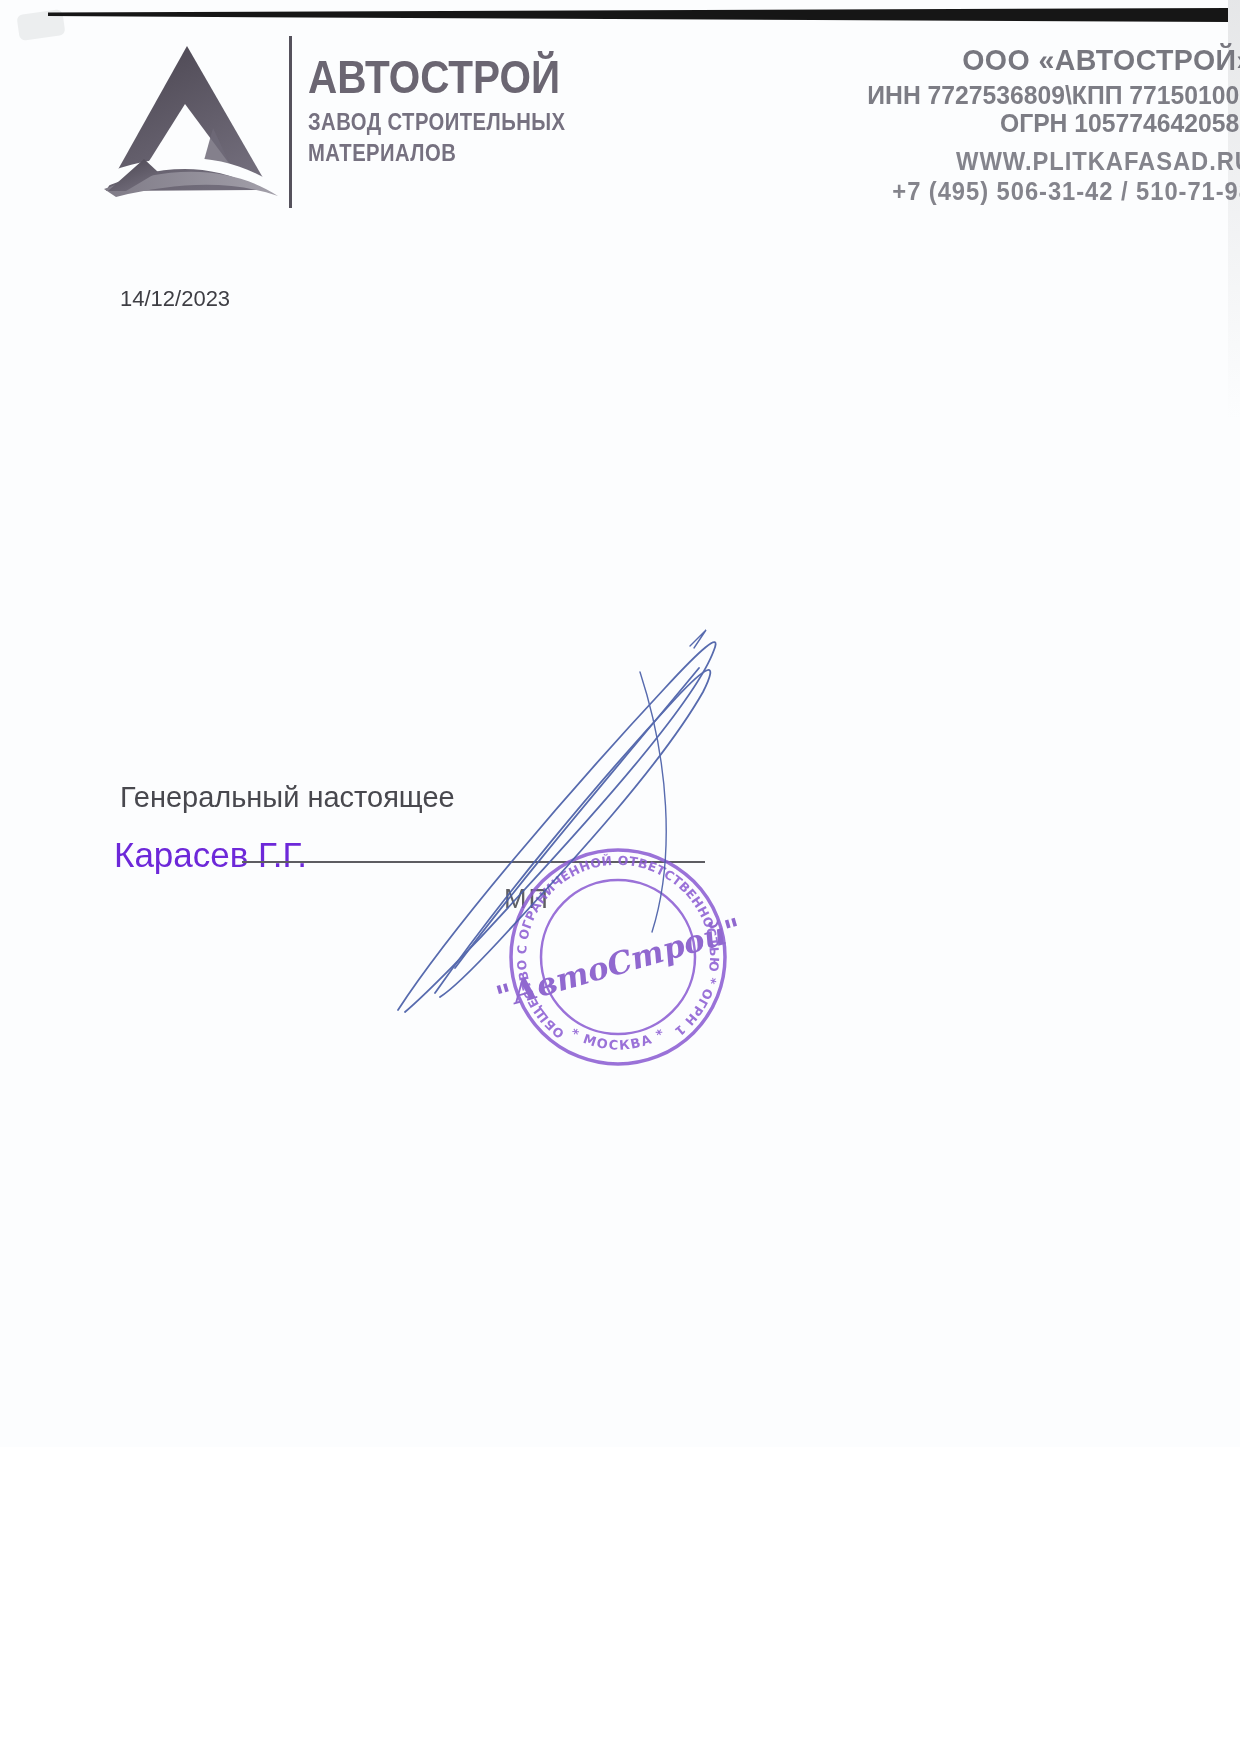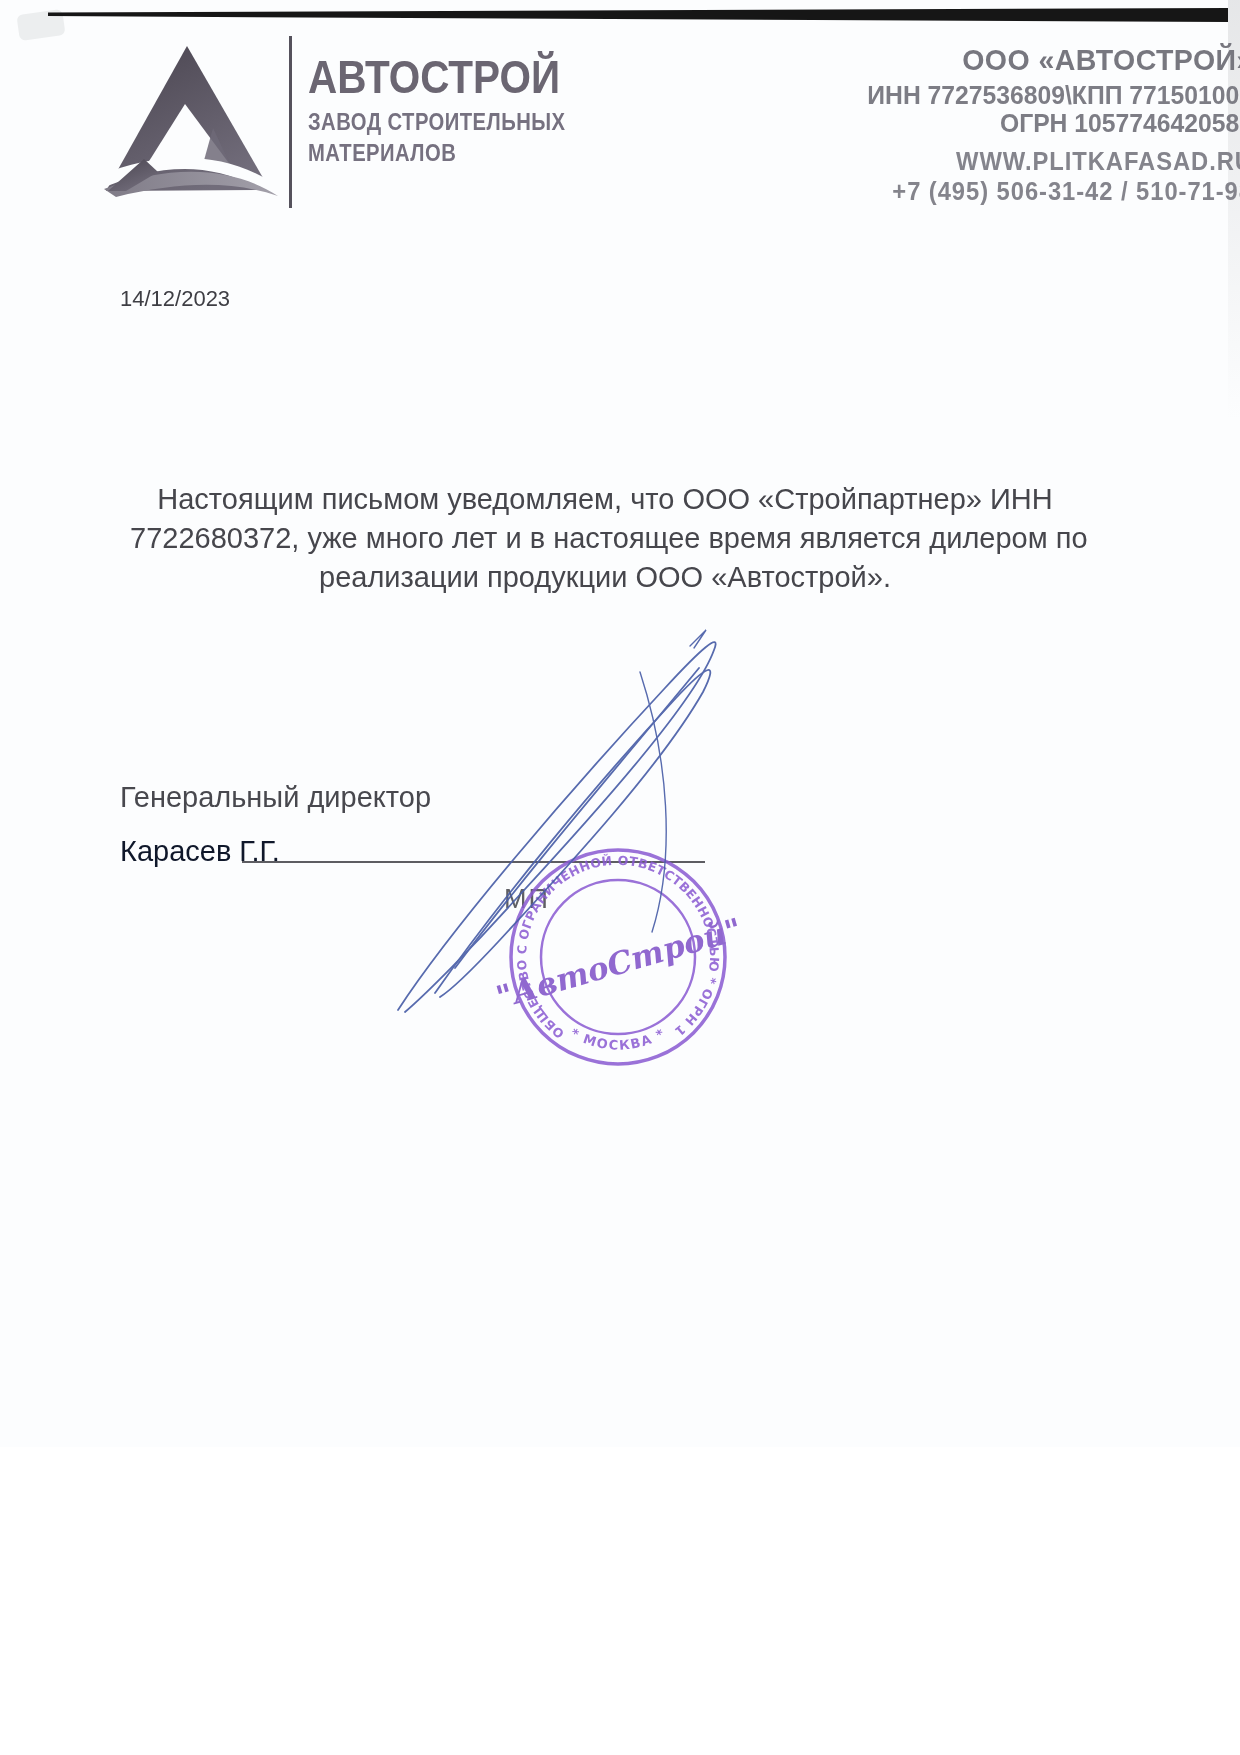--- a/index.html
+++ b/index.html
@@ -54,21 +54,21 @@
   .co-phone{font-size:25px;font-weight:900;line-height:26px;margin-top:4px;letter-spacing:1px;color:#84848c;}
 
   
   .date{position:absolute;left:120px;top:286px;font-size:22px;color:#3e3e44;}
   .body-text{
     position:absolute;left:130px;top:480px;width:950px;
     text-align:center;font-size:29px;line-height:39px;color:#46464c;
   }
   .body-text div{white-space:nowrap;}
   .signer-title{position:absolute;left:120px;top:781px;font-size:29px;color:#48484e;}
-  .signer-name{position:absolute;left:120px;top:835px;font-size:29px;color:#0f172a;}
+  .signer-name{position:absolute;left:114px;top:835px;font-size:35px;color:#6d28d9;}
   .sign-line{position:absolute;left:242px;top:861px;width:463px;height:2px;background:#5d5d62;}
   .mp-label{position:absolute;left:504px;top:884px;font-size:27px;letter-spacing:2px;color:#5f5f64;}
 
   .ink-overlay{position:absolute;left:0;top:0;width:1240px;height:1755px;pointer-events:none;}
 </style>
 </head>
 <body>
 
 <div class="page">
 
@@ -105,27 +105,22 @@
   <div class="company-block">
     <div class="co-name">ООО «АВТОСТРОЙ»</div>
     <div class="co-inn">ИНН 7727536809\КПП 771501001</div>
     <div class="co-ogrn">ОГРН 1057746420588</div>
     <div class="co-web">WWW.PLITKAFASAD.RU</div>
     <div class="co-phone">+7 (495) 506-31-42 / 510-71-98</div>
   </div>
 
   <div class="date">14/12/2023</div>
 
-  <div class="body-text">
-    <div>Настоящим письмом уведомляем, что ООО «Стройпартнер» ИНН</div>
-    <div>7722680372, уже много лет и в настоящее время является дилером по</div>
-    <div>реализации продукции ООО «Автострой».</div>
-  </div>
 
-  <div class="signer-title">Генеральный директор</div>
+  <div class="signer-title">Генеральный настоящее</div>
   <div class="signer-name">Карасев Г.Г.</div>
   <div class="sign-line"></div>
   <div class="mp-label">МП</div>
 
   <svg class="ink-overlay" viewBox="0 0 1240 1755">
 
     <g opacity="0.85">
       <circle cx="618" cy="957" r="107" fill="none" stroke="#8a5ad2" stroke-width="3.5"></circle>
       <circle cx="618" cy="957" r="77" fill="none" stroke="#8a5ad2" stroke-width="2.5"></circle>
       <path id="ringPath" d="M565,1032 A92,92 0 1 1 671,1032" fill="none"></path>

